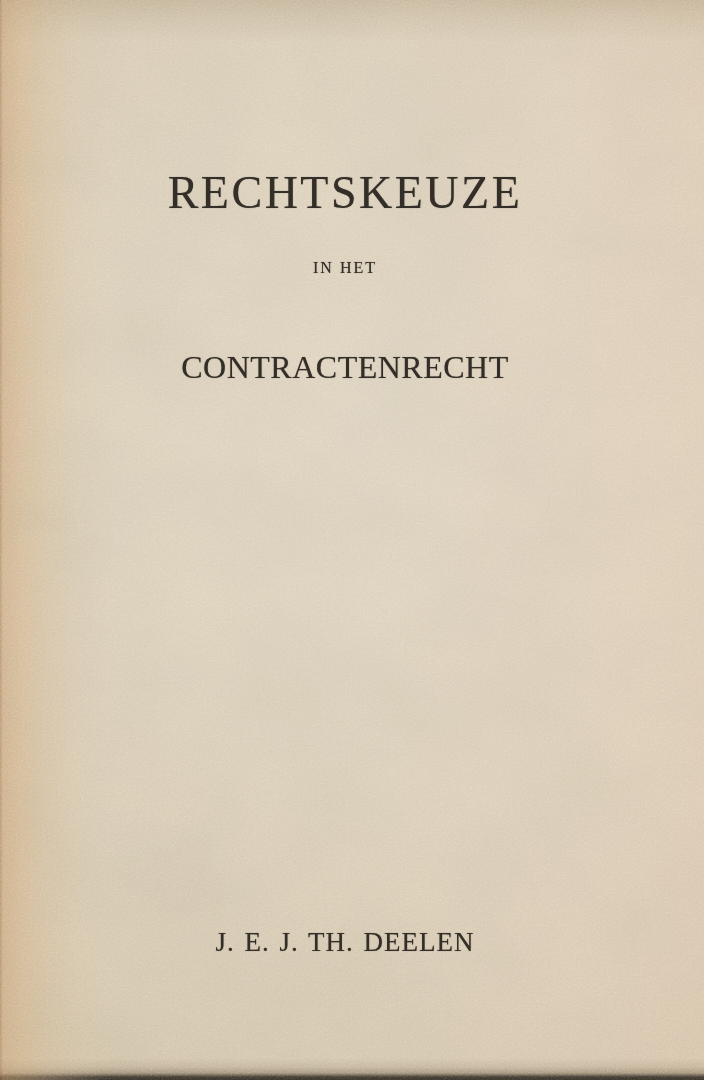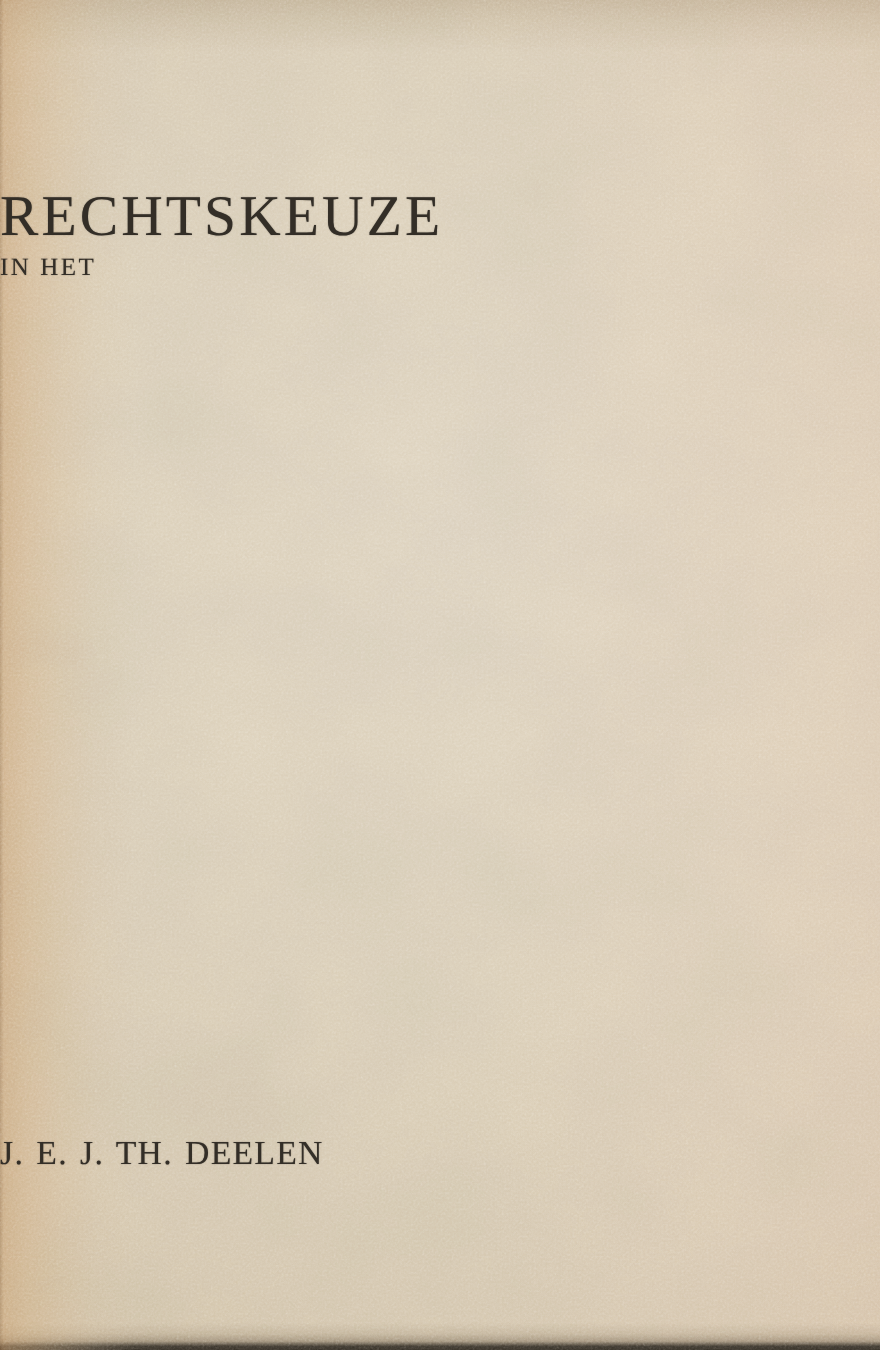--- a/index.html
+++ b/index.html
@@ -62,36 +62,37 @@
     left: 0;
     top: 0;
     width: 690px;   
     height: 100%;
     pointer-events: none;
   }
 
   .line {
     position: absolute;
     width: 100%;
-    text-align: left;
+    text-align: center;
     color: #332e27;
     text-shadow: 0 0 1px rgba(51,46,39,0.55);
     white-space: nowrap;
+    margin-top: 20px;
   }
 
   .title {
     top: 146px;
     font-size: 46px;
     letter-spacing: 2.5px;
     font-weight: 500;
   }
 
   .connector {
-    top: 203px;
-    font-size: 20px;
+    top: 239px;
+    font-size: 16px;
     letter-spacing: 2px;
   }
 
   .subtitle1 {
     top: 281px;
     font-size: 32px;
     letter-spacing: 0.5px;
     word-spacing: 9px;
   }
 
@@ -135,18 +136,19 @@
     </filter>
     <rect width="704" height="1080" filter="url(#blotch)"></rect>
   </svg>
 
   <div class="textblock">
     <div class="line title">RECHTSKEUZE</div>
 
     <div class="line connector">IN HET</div>
 
 
+    <div class="line subtitle2">CONTRACTENRECHT</div>
 
 
     <div class="line author">J. E. J. TH. DEELEN</div>
   </div>
 
 </div>
 
 </body></html>

